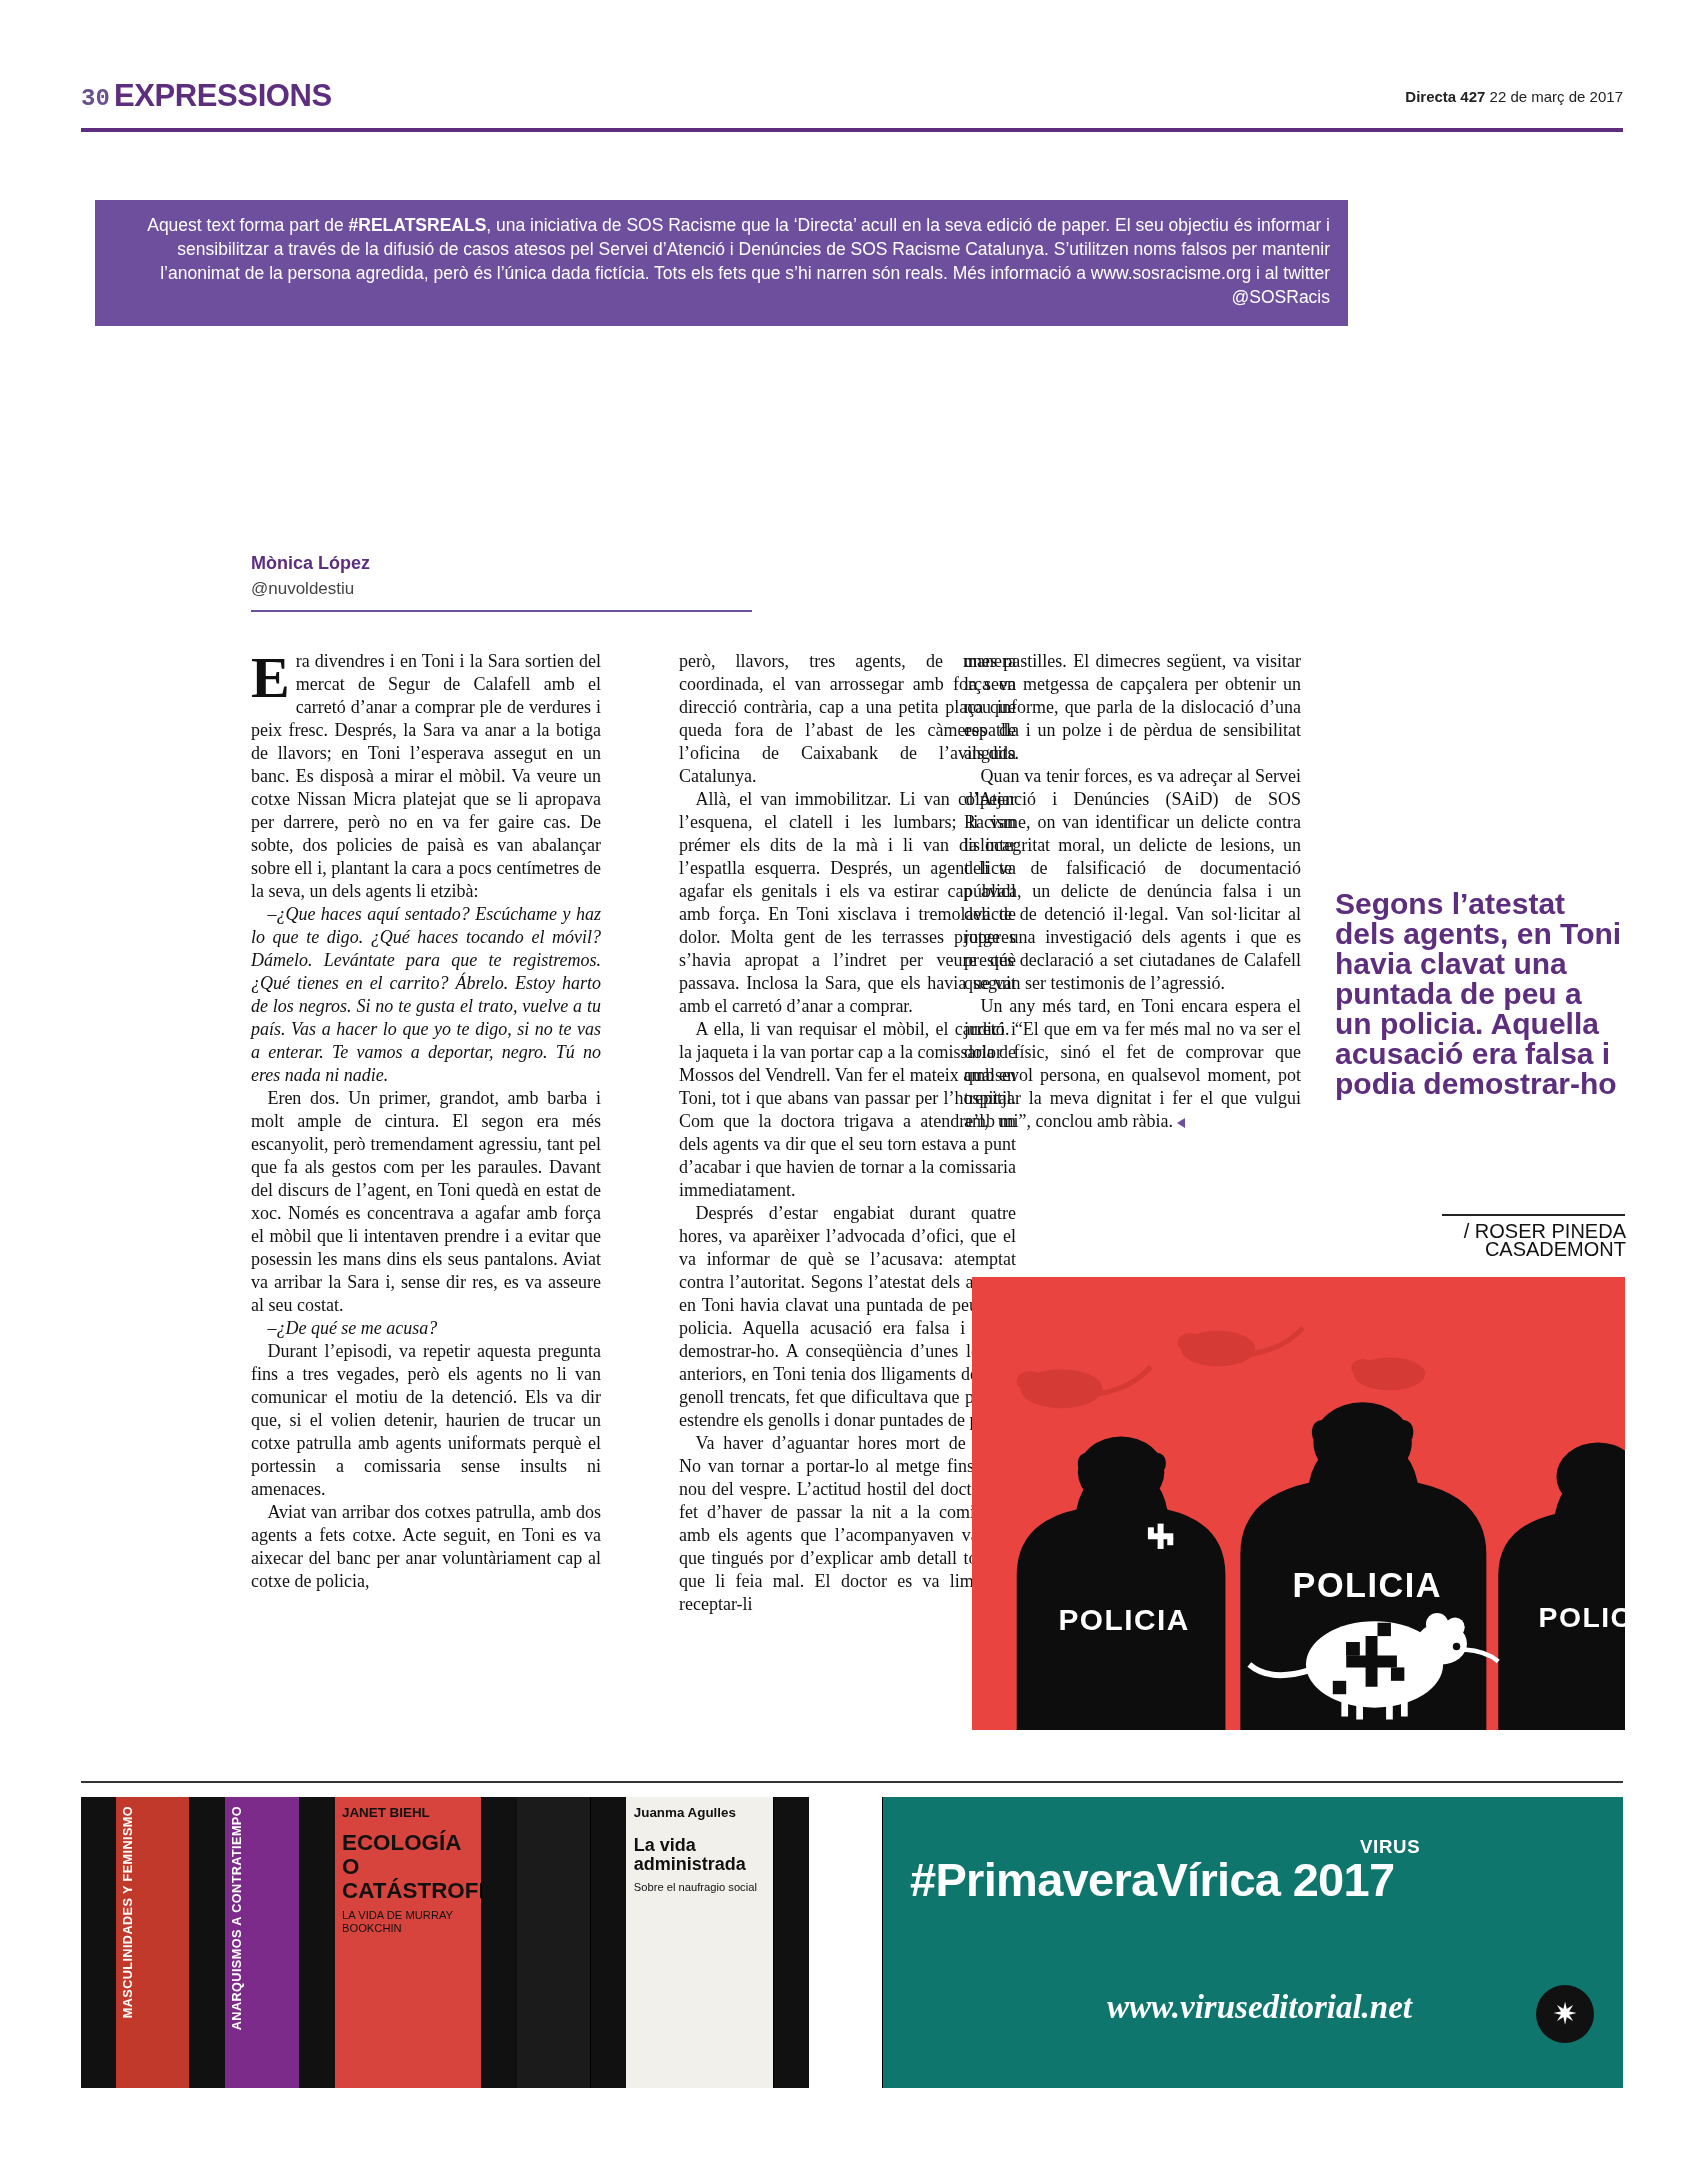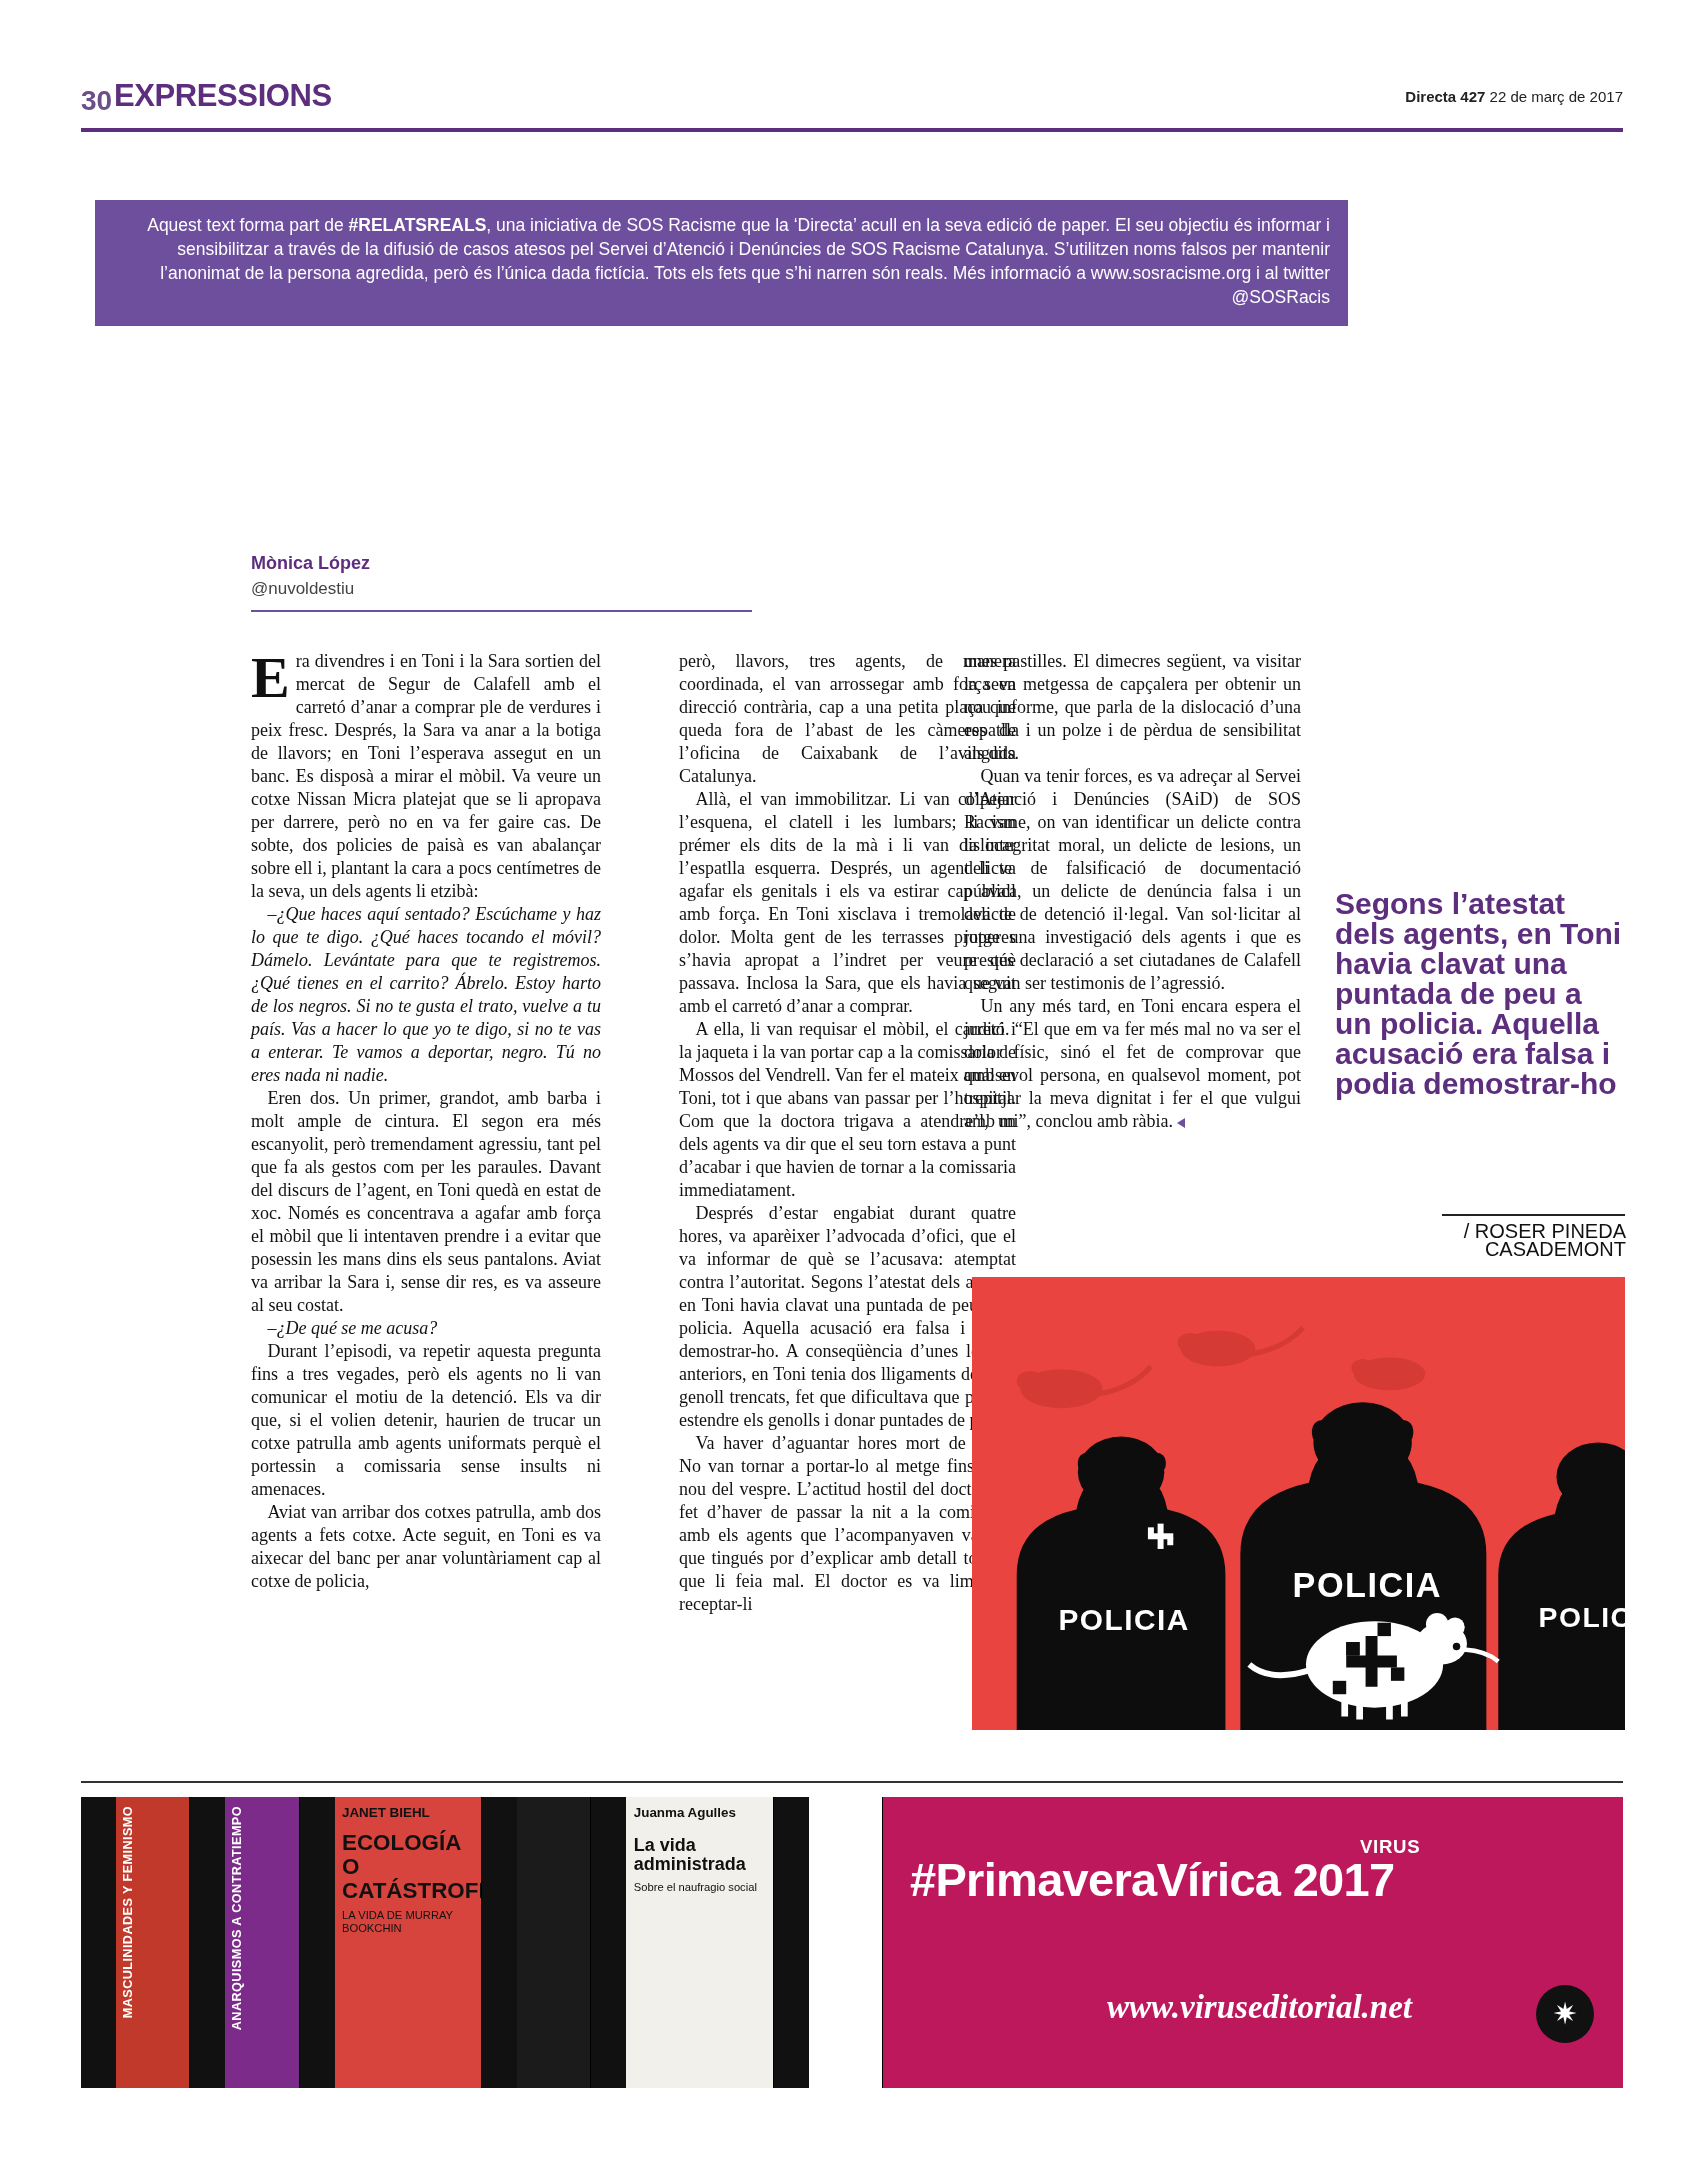--- a/index.html
+++ b/index.html
@@ -27,23 +27,23 @@
   .masthead {
     position: absolute;
     left: 81px;
     top: 75px;
     width: 1542px;
     height: 52px;
   }
   .page-number {
     position: absolute;
     left: 0; top: 10.4px;
-    font-family: Liberation Sans, sans-serif;
-    font-weight: bold;
-    font-size: 28px;
+    font-family: Liberation Mono, monospace;
+    font-weight: bold;
+    font-size: 24px;
     color: #6b4f8a;
     letter-spacing: 0px;
   }
   .section-title {
     position: absolute;
     left: 33px; top: 3px;
     font-family: "Liberation Sans", sans-serif;
     font-weight: bold;
     font-size: 31px;
     color: #5d2d7e;
@@ -300,21 +300,21 @@
   .b2 { background: #7d2b8b; }
   .b3 { background: #d7443d; }
   .b5 { background: #1b1b1b; }
   .b6 { background: #f2f0ea; }
   .b7 { background: #ffffff; }
 
   .ad-right {
     position: absolute;
     left: 802px; top: 0;
     width: 741px; height: 291px;
-    background: #be185d;
+    background: #0f766e;
   }
   .ad-slogan {
     position: absolute;
     left: 27px; top: 55px;
     font-family: "Liberation Sans", sans-serif;
     font-weight: bold;
     font-size: 47px;
     color: #ffffff;
     letter-spacing: -0.7px;
     white-space: nowrap;

